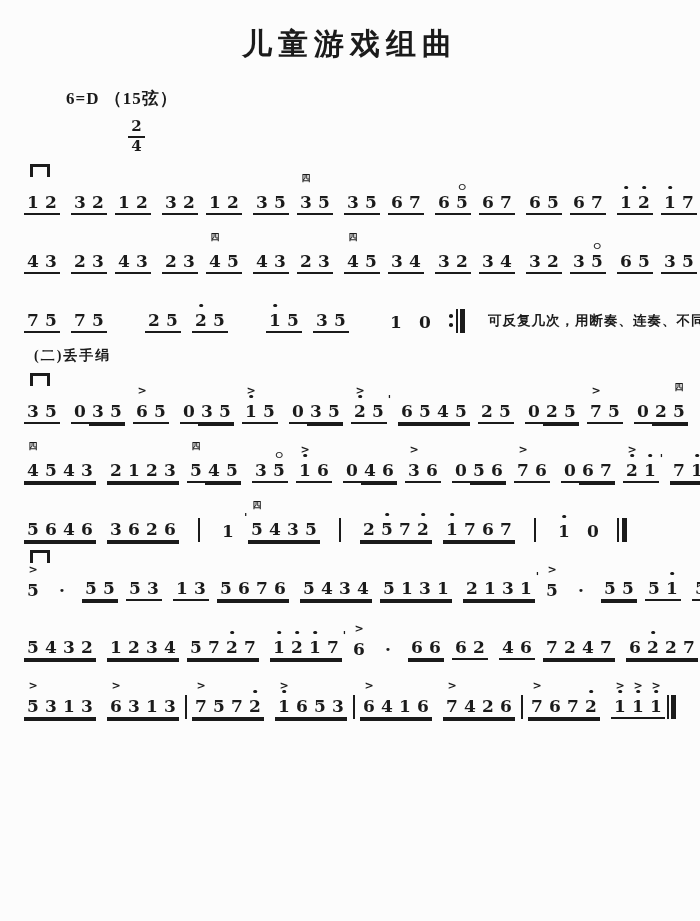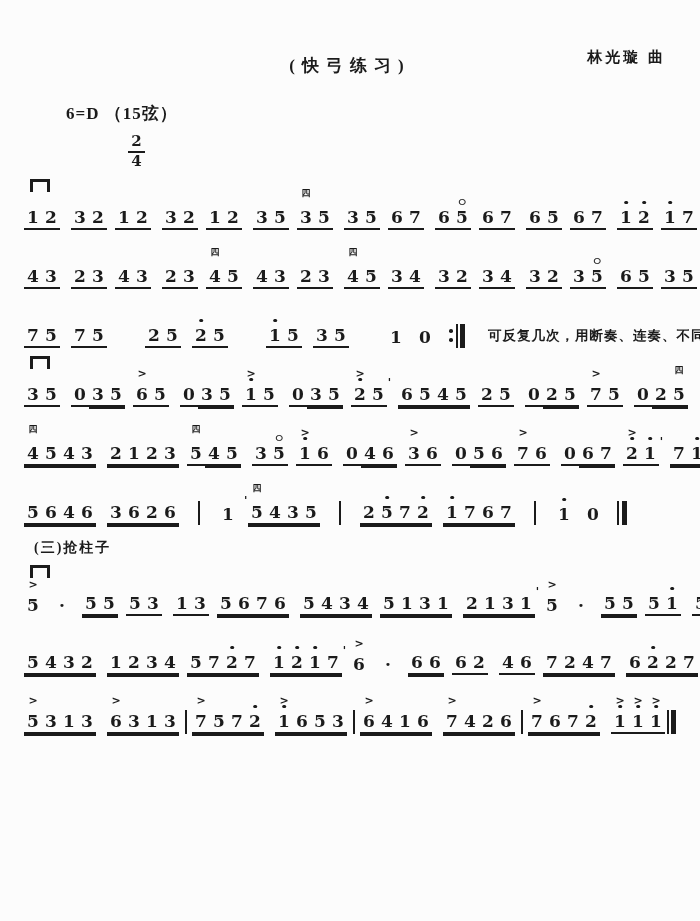--- a/index.html
+++ b/index.html
@@ -53,25 +53,22 @@
   .remark{font-size:13.5px;font-weight:700;align-self:center;margin-left:8px;padding-top:4px;letter-spacing:1px;white-space:nowrap;}
   
   .watermark{position:absolute;right:28px;bottom:12px;font-size:16px;font-weight:400;}
   .wm-gray{color:#8c8c8c;letter-spacing:2px;}
   .wm-red{color:#b44a2e;margin-left:6px;letter-spacing:1px;}
 </style>
 </head>
 <body>
 
 <div class="page">
+  <div class="title">儿童游戏组曲</div>
 
-  <div class="meta-row">
-    <div class="subtitle">(快弓练习)</div>
-    <div class="composer">林光璇 曲</div>
-  </div>
 
   <div class="keysig">6=D （15弦）</div>
 
   <div class="timesig">
     <span class="num">2</span>
     <span class="den">4</span>
   </div>
 
   <div class="score">
       <div class="sec">
@@ -453,20 +450,21 @@
               <i></i>
               <i></i>
             </div>
             <div class="thinbar"></div>
             <div class="thickbar"></div>
           </div>
           <span class="remark">可反复几次，用断奏、连奏、不同的弓法。</span>
         </div>
       </div>
       <div class="sec">
+        <div class="sec-label">(二)丢手绢</div>
         <div class="mline justify">
           <div class="bow"></div>
           <div class="meas">
             <div class="grp">
               <div class="note u1" style="display: flex;">
                 <span>3</span>
               </div>
               <div class="note u1" style="display: flex;">
                 <span>5</span>
               </div>
@@ -861,21 +859,20 @@
               </div>
             </div>
           </div>
           <div class="finalbar">
             <div class="thinbar"></div>
             <div class="thickbar"></div>
           </div>
         </div>
       </div>
       <div class="sec">
-        <div class="sec-label">(三)抢柱子</div>
         <div class="mline justify">
           <div class="bow"></div>
           <div class="meas">
             <div class="grp">
               <div class="note u0" style="display: flex;">
                 <span>5</span>
                 <span class="mk mk-acc">&gt;</span>
               </div>
             </div>
             <div class="grp">

